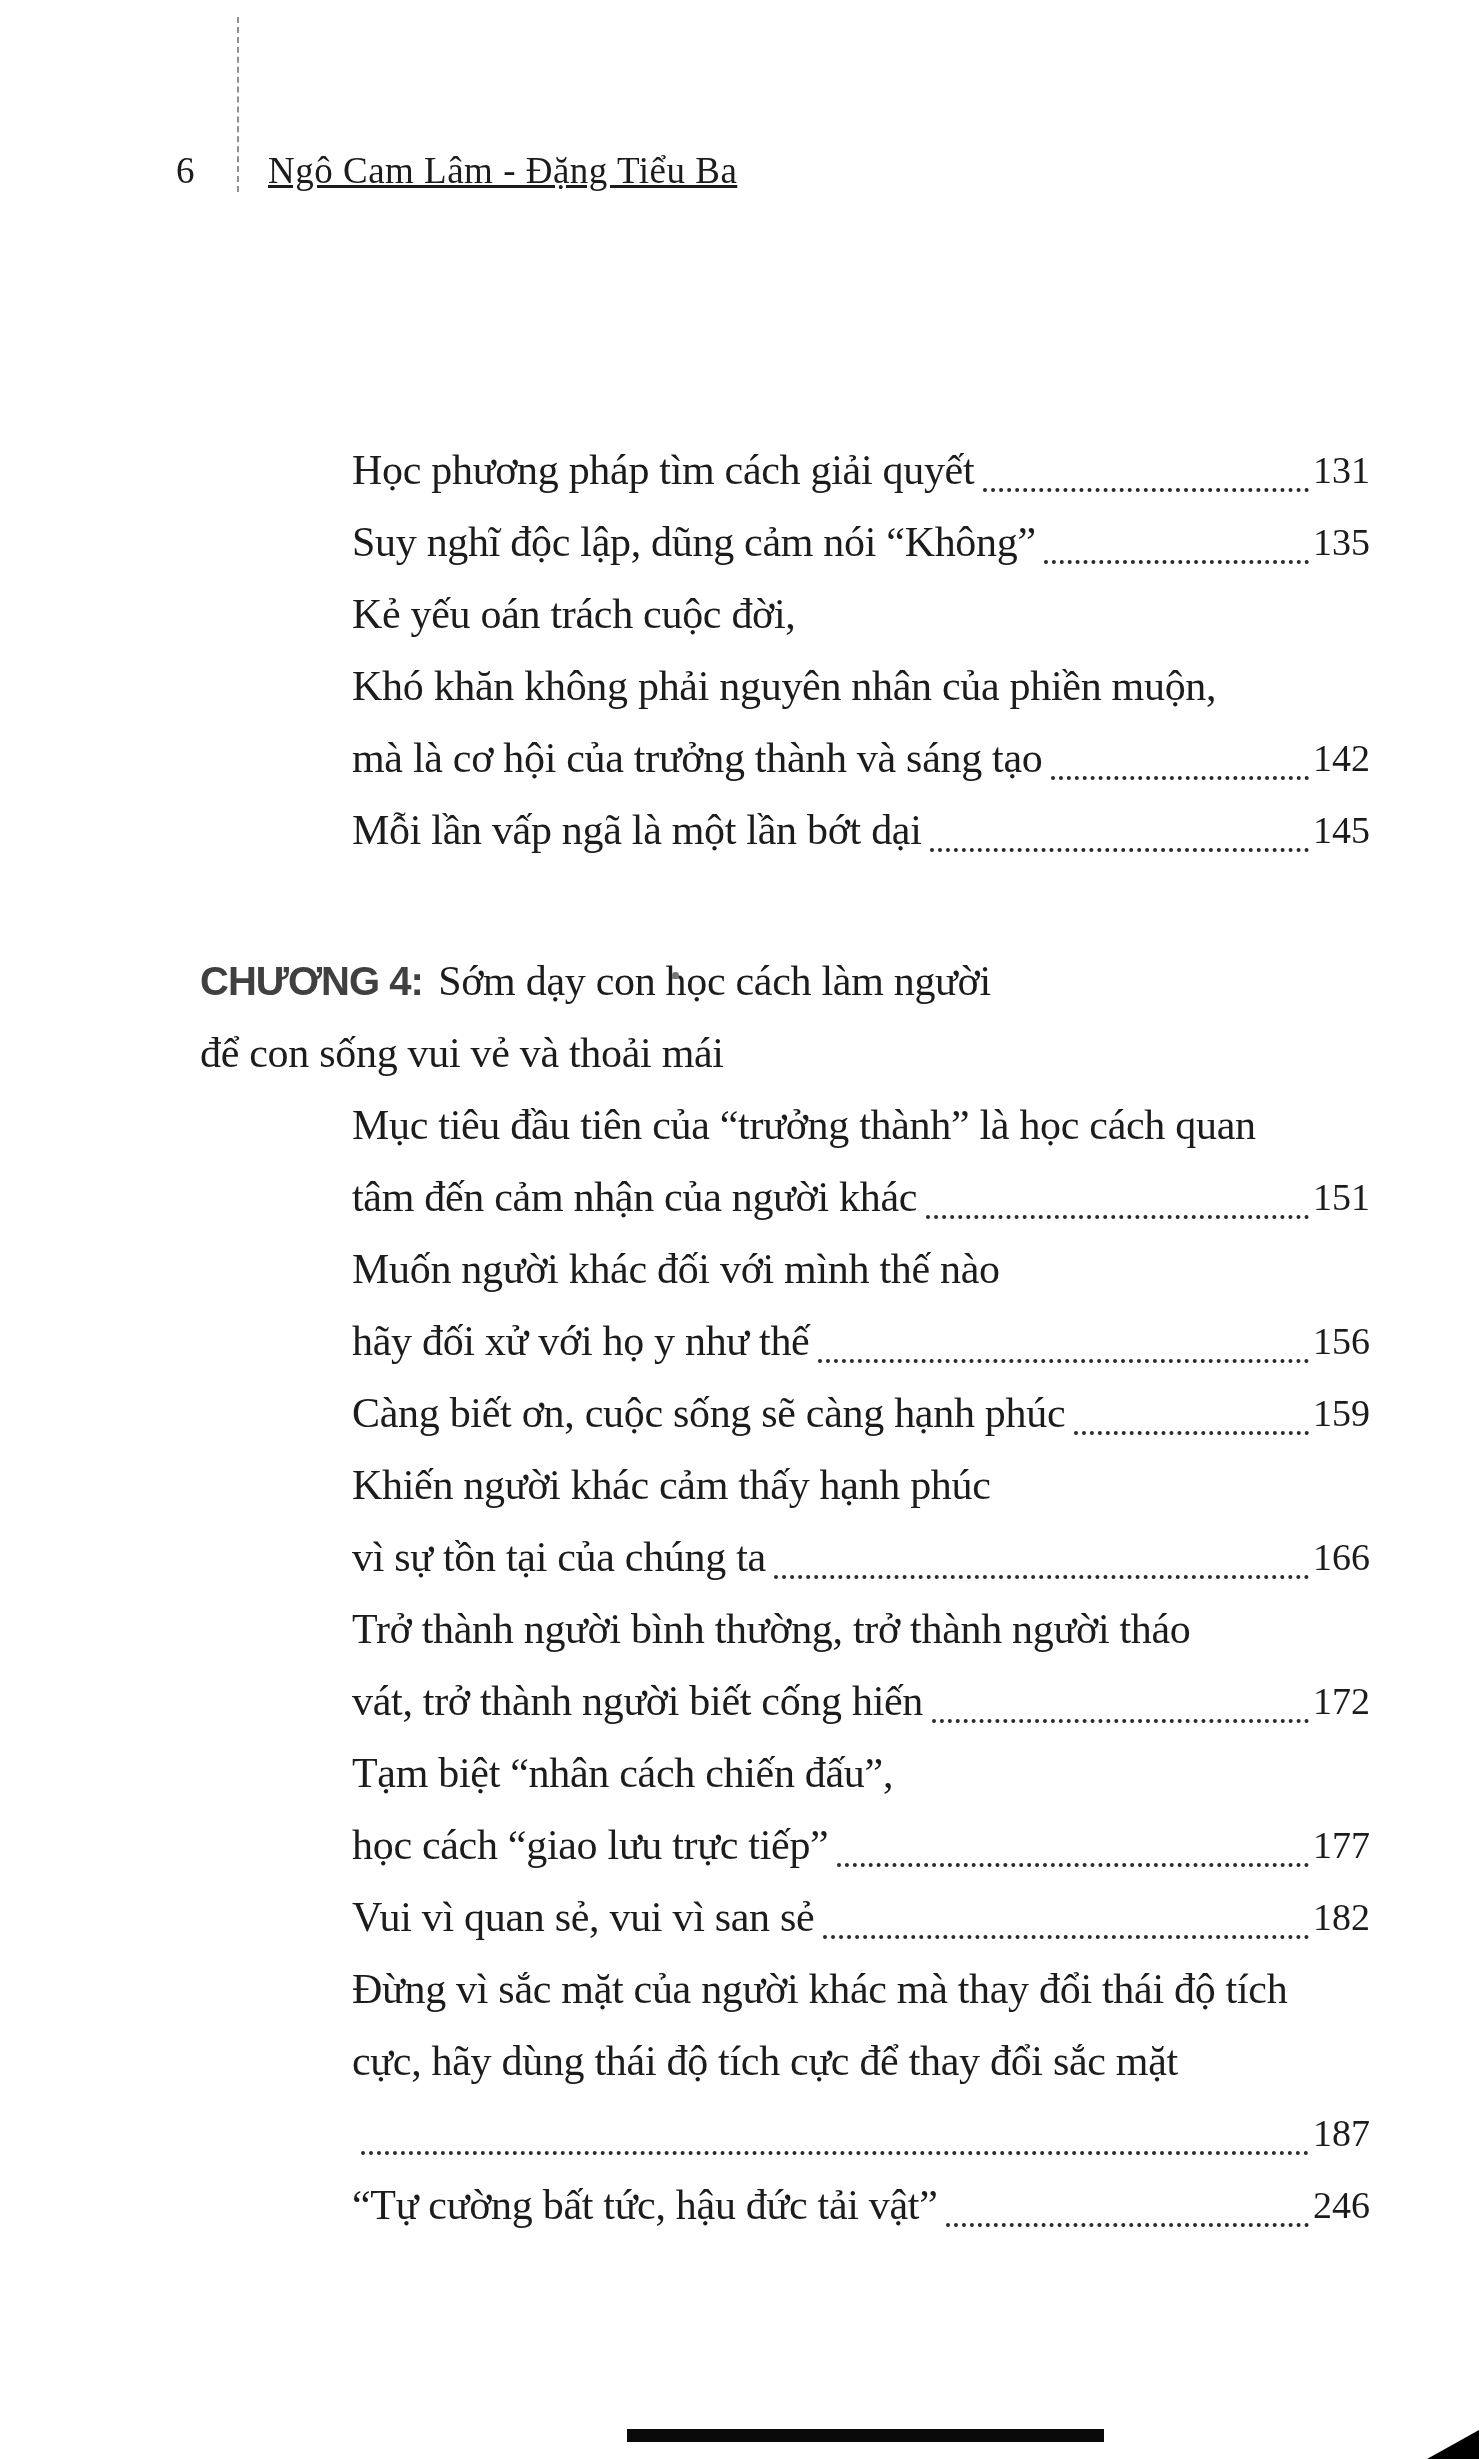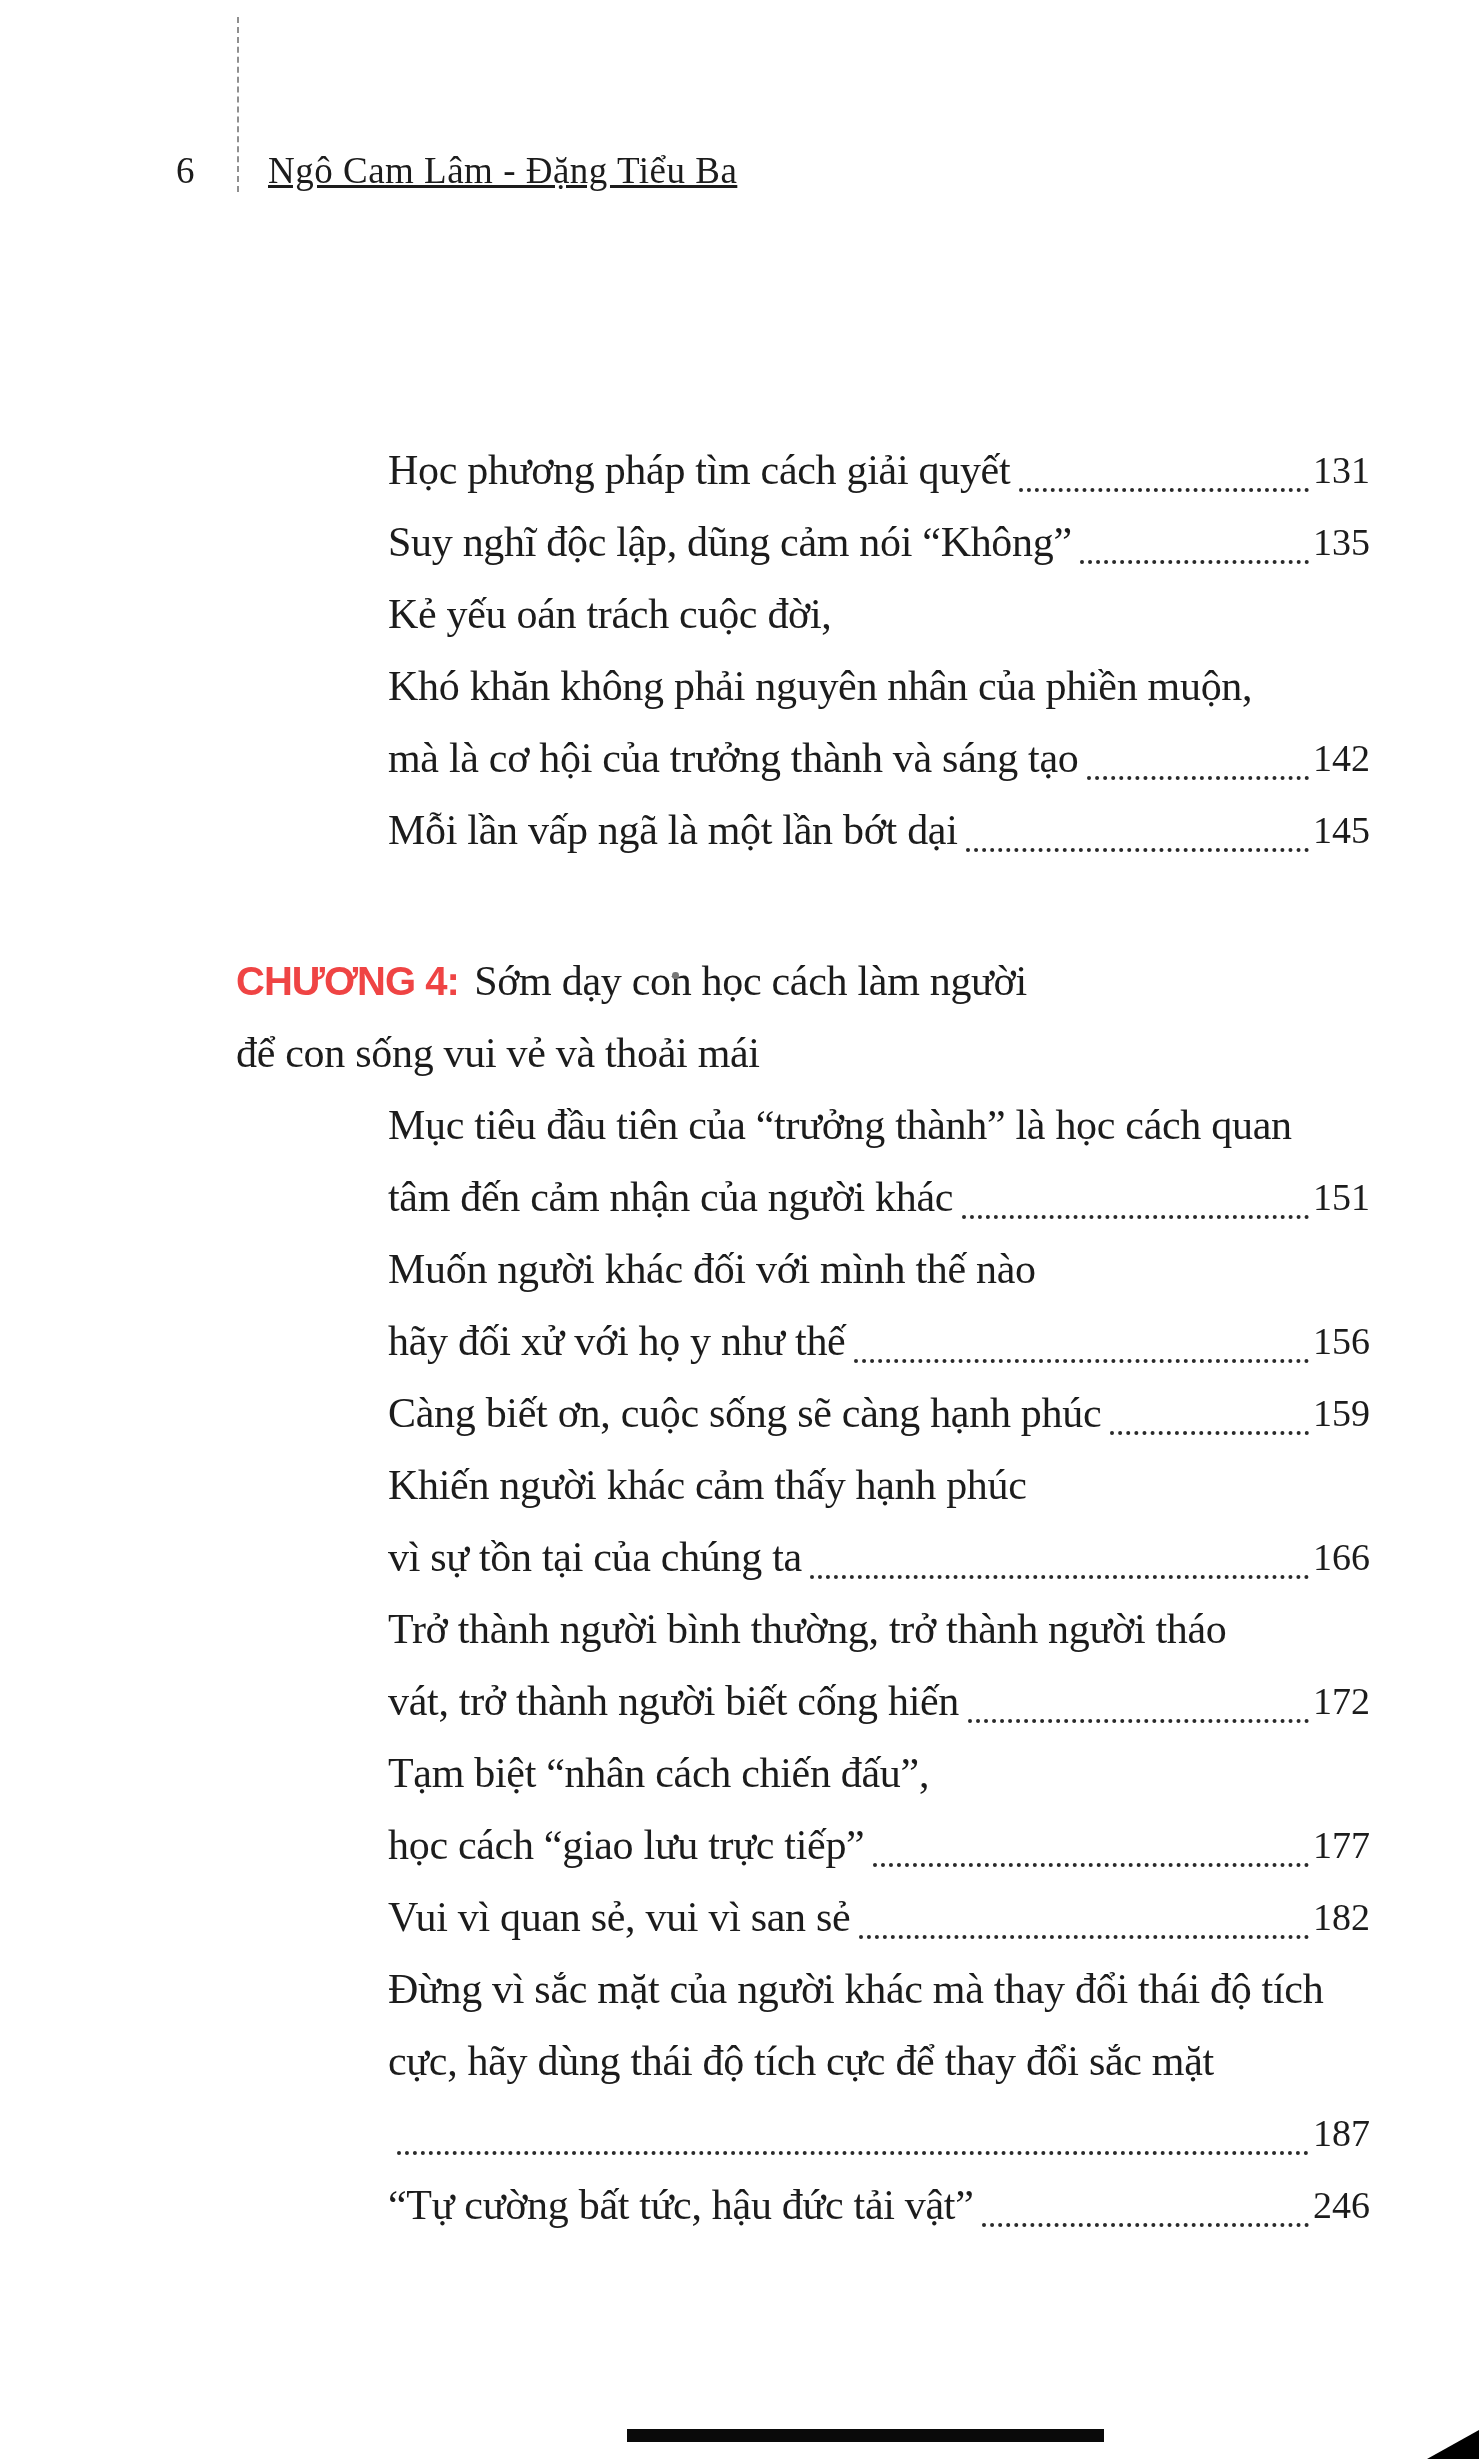--- a/index.html
+++ b/index.html
@@ -47,31 +47,30 @@
     top: 434px;
     width: 1170px;
   }
   .toc-row {
     display: flex;
     align-items: flex-end;
     height: 72px;
     line-height: 72px;
     font-size: 42px;
     white-space: nowrap;
-    margin-left: 36px;
   }
   .toc-row.entry { padding-left: 152px; }
   .toc-row.gap { margin-top: 79px; }
   .chapter-label {
     font-family: "Liberation Sans", "DejaVu Sans", sans-serif;
     font-weight: 700;
     font-size: 40px;
     letter-spacing: -1px;
     margin-right: 15.4px;
-    color: #ef4444;
+    color: #404040;
   }
   .entry-text { letter-spacing: -0.3px; }
   .leader {
     flex: 1 1 auto;
     min-width: 29px;
     border-bottom: 4.8px dotted #2a2a2a;
     align-self: flex-end;
     margin: 0 3.8px 14.4px 8.6px;
   }
   .pagenum { font-size: 38px; }

